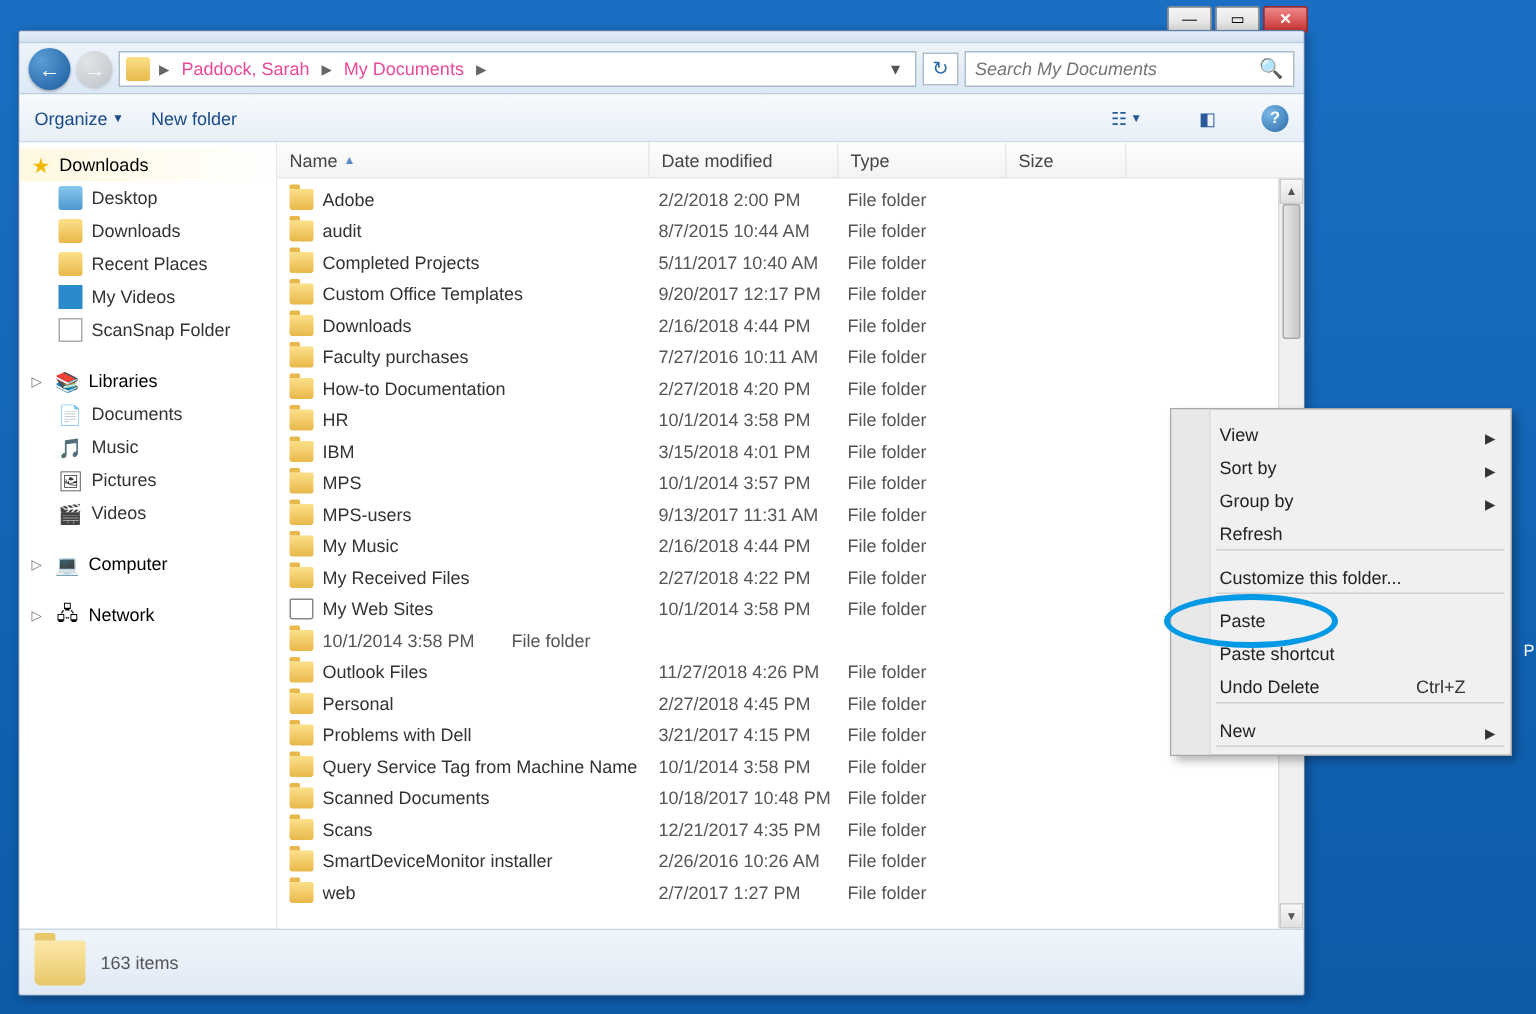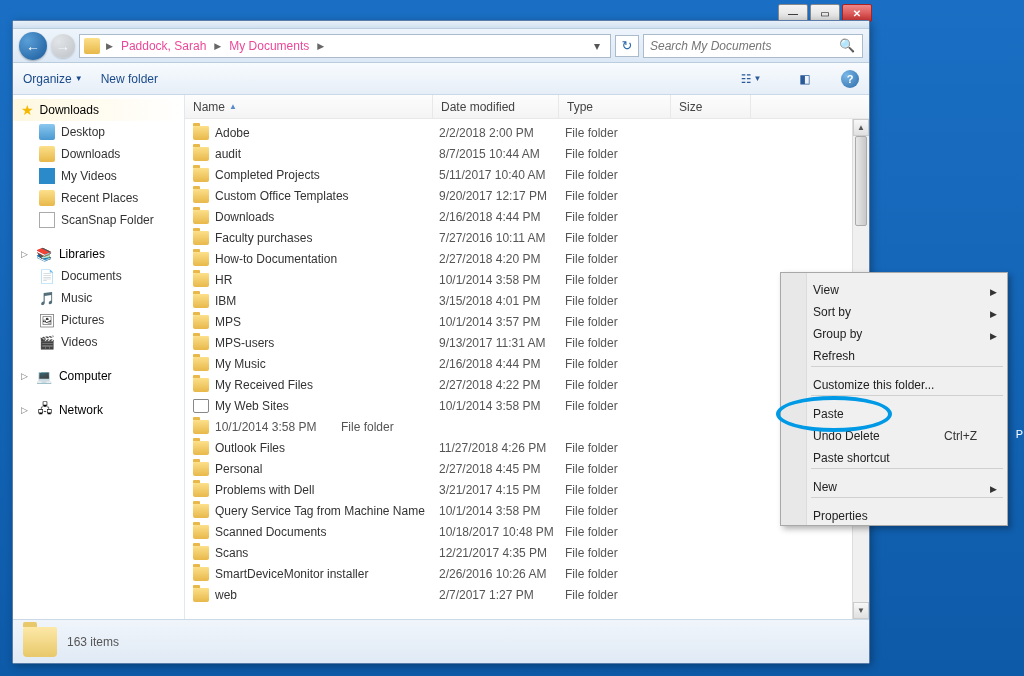--- a/index.html
+++ b/index.html
@@ -136,26 +136,26 @@
       <div id="nav-favs">
           <div class="navitem">
             <span class="ni-icon ic-desktop"></span>
             <span>Desktop</span>
           </div>
           <div class="navitem">
             <span class="ni-icon ic-folder"></span>
             <span>Downloads</span>
           </div>
           <div class="navitem">
+            <span class="ni-icon ic-recent"></span>
+            <span>Recent Places</span>
+          </div>
+          <div class="navitem">
             <span class="ni-icon ic-video"></span>
             <span>My Videos</span>
-          </div>
-          <div class="navitem">
-            <span class="ni-icon ic-recent"></span>
-            <span>Recent Places</span>
           </div>
           <div class="navitem">
             <span class="ni-icon ic-doc"></span>
             <span>ScanSnap Folder</span>
           </div>
         </div>
       <div class="navspace"></div>
       <div class="navgroup-hdr plain">
         <span class="expand">▷</span>
         <span class="ni-icon ic-lib">📚</span>
@@ -370,28 +370,27 @@
     </div>
   <div class="ctx-item">
       <span>Group by</span>
       <span class="arr">▶</span>
     </div>
   <div class="ctx-item">Refresh</div>
   <div class="ctx-sep"></div>
   <div class="ctx-item">Customize this folder...</div>
   <div class="ctx-sep"></div>
   <div class="ctx-item">Paste</div>
+  <div class="ctx-item">Paste shortcut</div>
   <div class="ctx-item">
       <span>Undo Delete</span>
       <span class="sc">Ctrl+Z</span>
     </div>
-  <div class="ctx-item">Paste shortcut</div>
   <div class="ctx-sep"></div>
   <div class="ctx-item">
       <span>New</span>
       <span class="arr">▶</span>
     </div>
   <div class="ctx-sep"></div>
-  <div class="ctx-item">Properties</div>
 </div>
 
 <div class="circle-annot"></div>
 <div class="p-label">P</div>
 
 </body></html>

